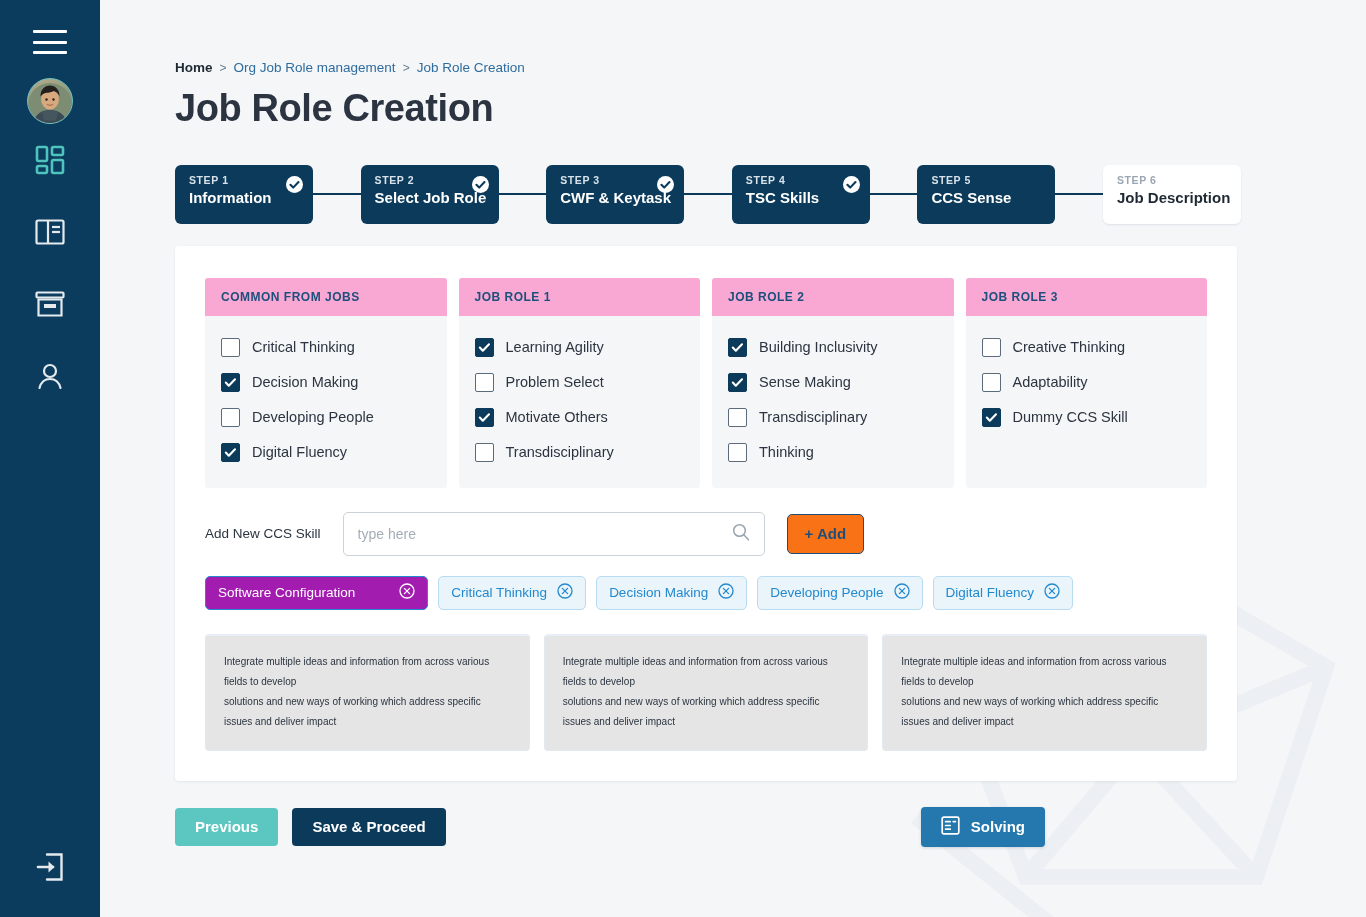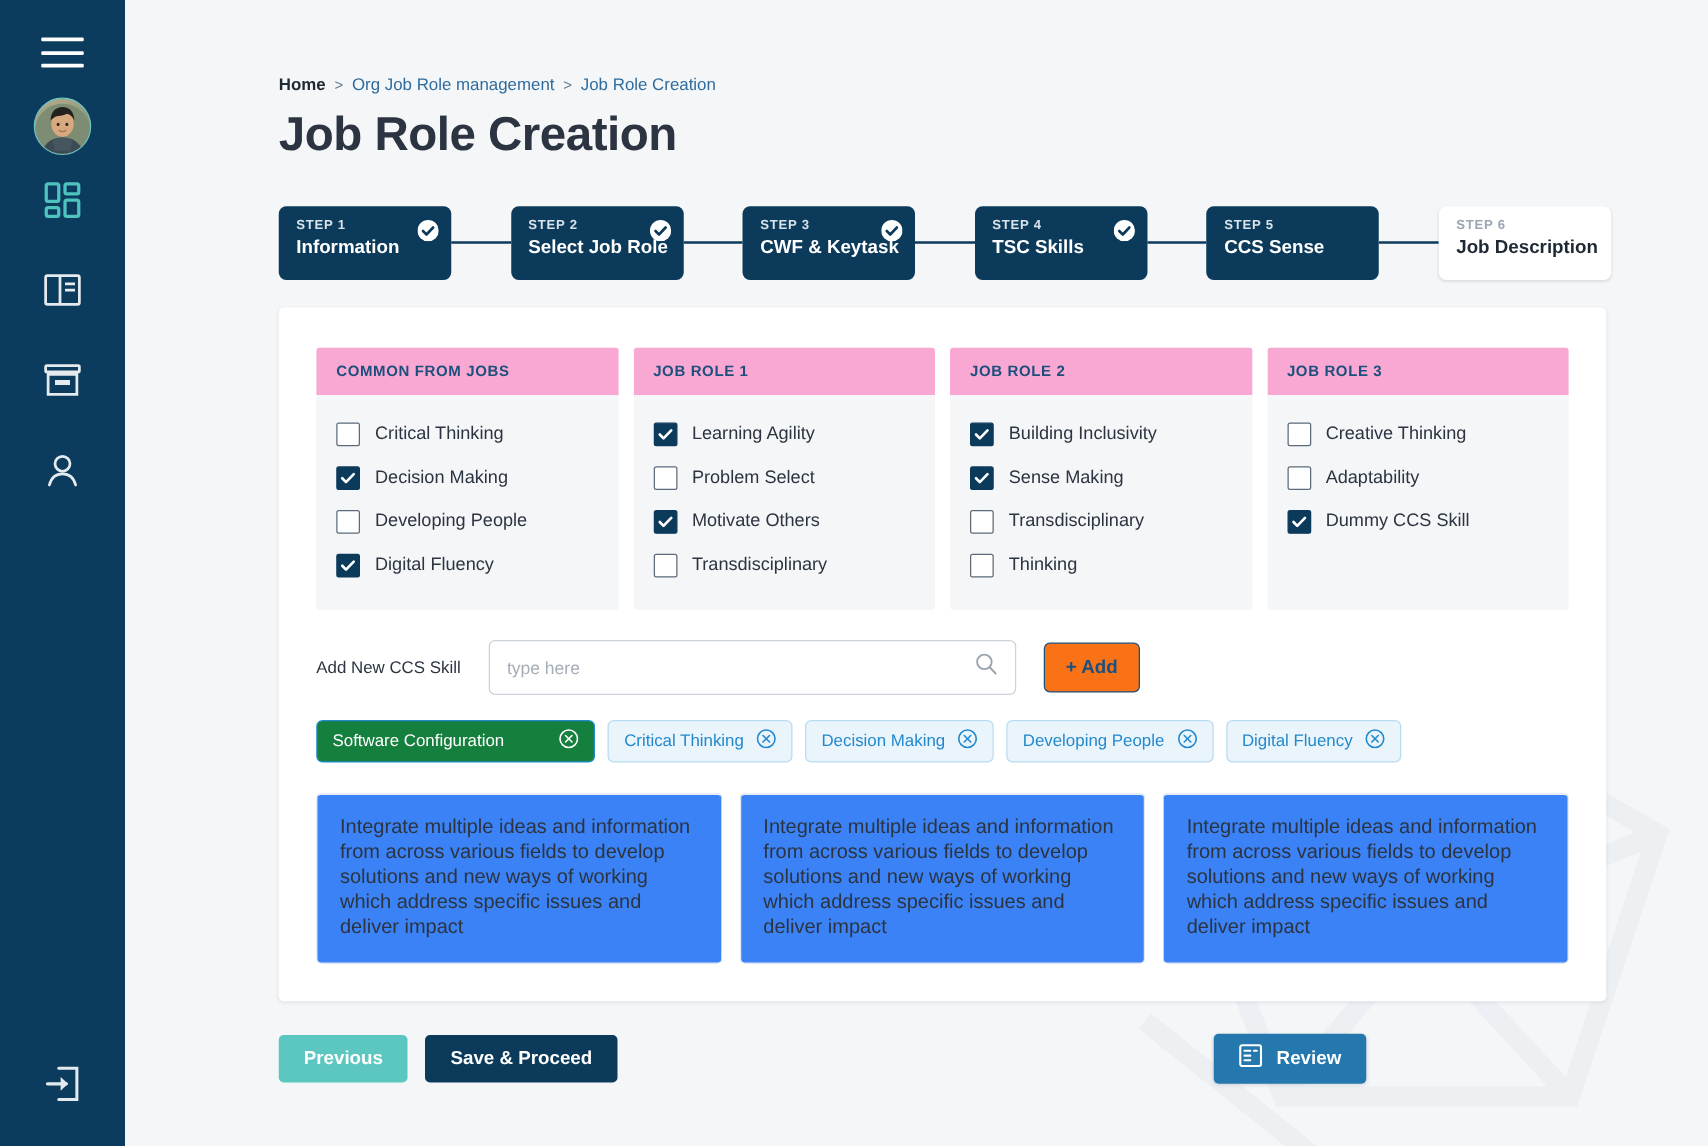--- a/index.html
+++ b/index.html
@@ -36,21 +36,21 @@
   }
   .sb-icon svg { display: block; }
   .sb-logout { position: absolute; bottom: 28px; left: 0; width: 100px; height: 40px;
     display:flex; align-items:center; justify-content:center; cursor:pointer; }
 
   
   .main { flex: 1 1 auto; position: relative; height: 917px; background: #f4f6f8; overflow: hidden; }
   .watermark { position: absolute; right: -40px; bottom: -30px; width: 520px; height: 430px;
     opacity: .55; pointer-events: none; }
 
-  .content { position: relative; z-index: 2; padding: 60px 0 0 75px; margin-left: 48px; }
+  .content { position: relative; z-index: 2; padding: 60px 0 0 75px; }
 
   
   .crumbs { font-size: 13.5px; color: #28527a; display: flex; align-items: center; gap: 7px; }
   .crumbs .c-home { color: #1f2933; font-weight: 700; cursor: pointer; }
   .crumbs .c-link { color: #2f6c9e; cursor: pointer; }
   .crumbs .c-sep { color: #6b7c8c; font-size: 12px; }
   .crumbs .c-cur { color: #2f6c9e; }
 
   h1.page-title {
     margin-top: 14px; font-size: 38px; line-height: 1.05; font-weight: 700;
@@ -112,28 +112,28 @@
     cursor: pointer; font-family: "Liberation Sans", sans-serif;
   }
 
   
   .tags { margin-top: 20px; display: flex; gap: 10px; flex-wrap: wrap; }
   .tag {
     height: 34px; border-radius: 5px; display: flex; align-items: center; gap: 10px;
     padding: 0 12px; font-size: 13.5px; cursor: pointer;
     background: #eaf4fb; border: 1px solid #b8dcf2; color: #2389ce;
   }
-  .tag.primary { background: #15803d; border-color: #2389ce; color: #ffffff; gap: 44px; }
+  .tag.primary { background: #a21caf; border-color: #2389ce; color: #ffffff; gap: 44px; }
 
   
   .descs { margin-top: 24px; display: flex; gap: 14px; }
   .desc {
-    flex: 1 1 0; background: #3b82f6; border: 1px solid #e2e8f0; border-radius: 4px;
+    flex: 1 1 0; background: #e5e5e5; border: 1px solid #e2e8f0; border-radius: 4px;
     border-top: 2px solid #e8eef7;
-    padding: 16px 18px 18px 18px; font-size: 16px; line-height: 20px; color: #2b3440;
+    padding: 16px 18px 18px 18px; font-size: 10px; line-height: 20px; color: #2b3440;
     min-height: 113px;
   }
 
   
   .footer { margin-top: 26px; width: 870px; display: flex; align-items: center; }
   .btn {
     border: none; border-radius: 4px; cursor: pointer; font-size: 15px; font-weight: 700;
     color: #fff; font-family: "Liberation Sans", sans-serif; height: 38px; padding: 0 20px;
   }
   .btn-prev { background: #5cc7c0; margin-right: 14px; }
@@ -480,19 +480,19 @@
         <button class="btn btn-review">
           <span>
             <svg width="19" height="19" viewBox="0 0 19 19">
               <rect x="1.2" y="1.2" width="16.6" height="16.6" rx="1.6" fill="none" stroke="#ffffff" stroke-width="1.7"></rect>
               <line x1="4.6" y1="5.6" x2="9.2" y2="5.6" stroke="#ffffff" stroke-width="1.7" stroke-linecap="round"></line>
               <line x1="4.6" y1="9.5" x2="9.2" y2="9.5" stroke="#ffffff" stroke-width="1.7" stroke-linecap="round"></line>
               <line x1="4.6" y1="13.2" x2="9.2" y2="13.2" stroke="#ffffff" stroke-width="1.7" stroke-linecap="round"></line>
               <line x1="12.2" y1="5.6" x2="14.4" y2="5.6" stroke="#ffffff" stroke-width="1.7" stroke-linecap="round"></line>
             </svg>
           </span>
-          <span>Review</span>
+          <span>Solving</span>
         </button>
       </div>
 
     </div>
   </div>
 </div>
 
 </body></html>

